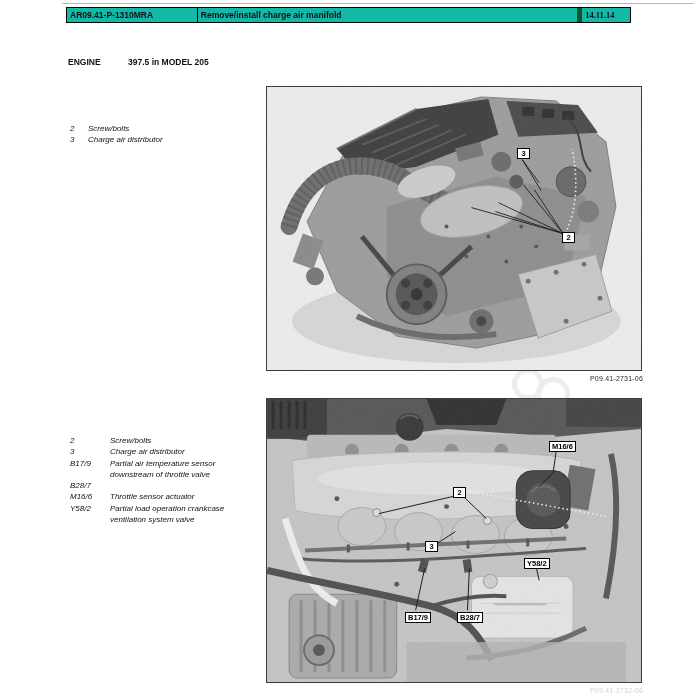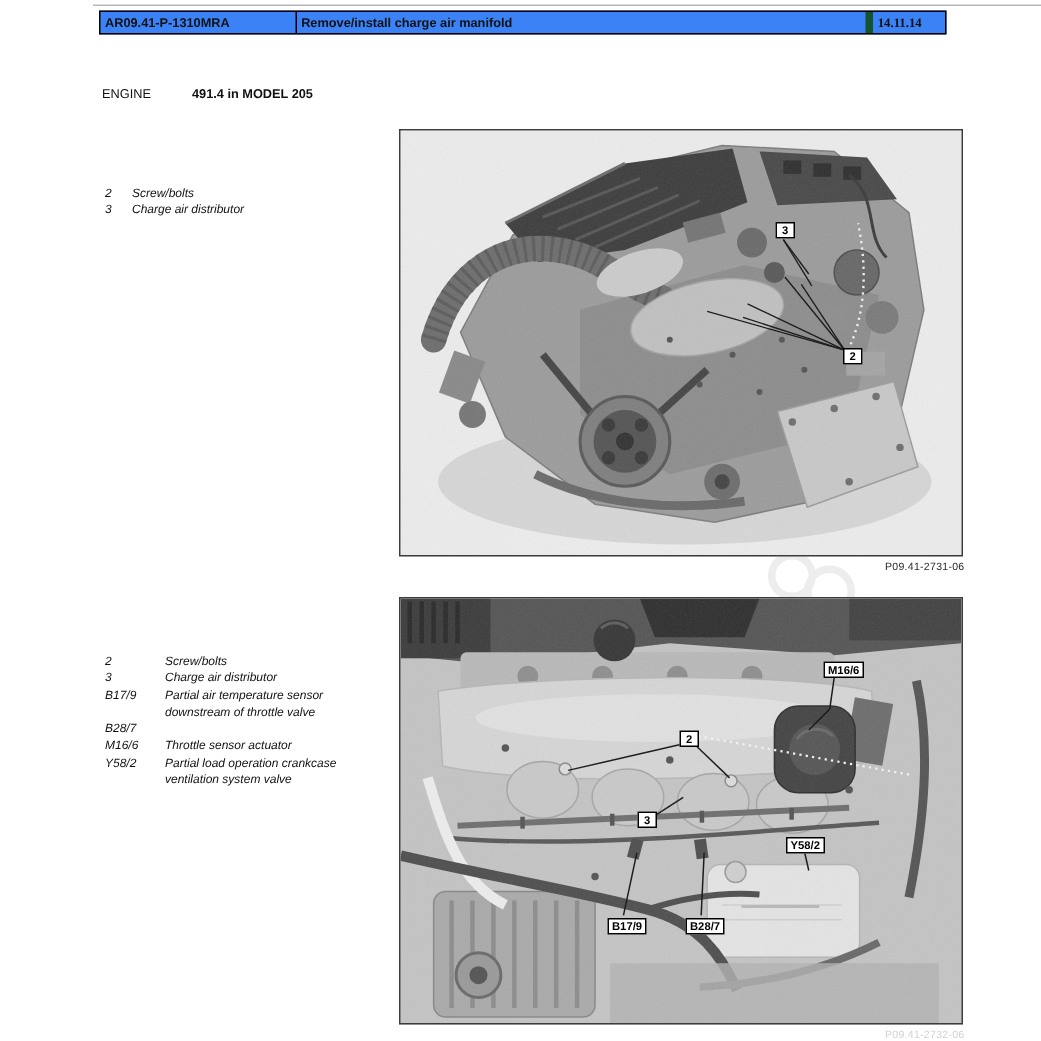--- a/index.html
+++ b/index.html
@@ -1,28 +1,28 @@
 <!DOCTYPE html>
 <html><head>
 <meta charset="utf-8">
 <style>
   html,body{margin:0;padding:0;background:#ffffff;}
   .page{position:relative;width:694px;height:694px;background:#ffffff;overflow:hidden;
         font-family:"Liberation Sans","DejaVu Sans",sans-serif;color:#111;}
   .topline{position:absolute;left:62px;top:3px;width:632px;height:1px;background:#b8b8b8;}
   
   .hdr{position:absolute;left:66px;top:7px;width:563px;height:14px;display:flex;
-       border:1px solid #000;box-sizing:content-box;background:#3b82f6;z-index:2;}
+       border:1px solid #000;box-sizing:content-box;background:#14b8a6;z-index:2;}
   .hdr .cell{font-weight:bold;font-size:8.5px;line-height:14px;padding-left:3px;
        white-space:nowrap;overflow:hidden;}
   .hdr .c1{width:130px;border-right:1px solid #000;}
   .hdr .c2{width:386px;border-right:5px solid #14532d;}
   .hdr .c3{width:46px;font-family:Liberation Serif, serif;}
   
-  .engine-label{position:absolute;left:68px;top:57px;font-weight:normal;font-size:8.5px;}
+  .engine-label{position:absolute;left:68px;top:57px;font-weight:bold;font-size:8.5px;}
   .engine-value{position:absolute;left:128px;top:57px;font-weight:bold;font-size:8.5px;}
   
   .legend{position:absolute;font-style:italic;font-size:8px;line-height:11.3px;z-index:2;}
   .legend .row{display:flex;}
   .legend .k{flex:0 0 auto;}
   .legend .t{white-space:pre-line;}
   .legend1{left:70px;top:123px;}
   .legend1 .k{width:18px;}
   .legend2{left:70px;top:435px;}
   .legend2 .k{width:40px;}
@@ -54,21 +54,21 @@
   <div class="wm wm1"></div>
   <div class="wm wm2"></div>
 
   <div class="hdr">
     <div class="cell c1">AR09.41-P-1310MRA</div>
     <div class="cell c2">Remove/install charge air manifold</div>
     <div class="cell c3">14.11.14</div>
   </div>
 
   <div class="engine-label">ENGINE</div>
-  <div class="engine-value">491.4 in MODEL 205</div>
+  <div class="engine-value">397.5 in MODEL 205</div>
 
   <div class="legend legend1">
     <div class="row">
       <span class="k">2</span>
       <span class="t">Screw/bolts</span>
     </div>
     <div class="row">
       <span class="k">3</span>
       <span class="t">Charge air distributor</span>
     </div>

